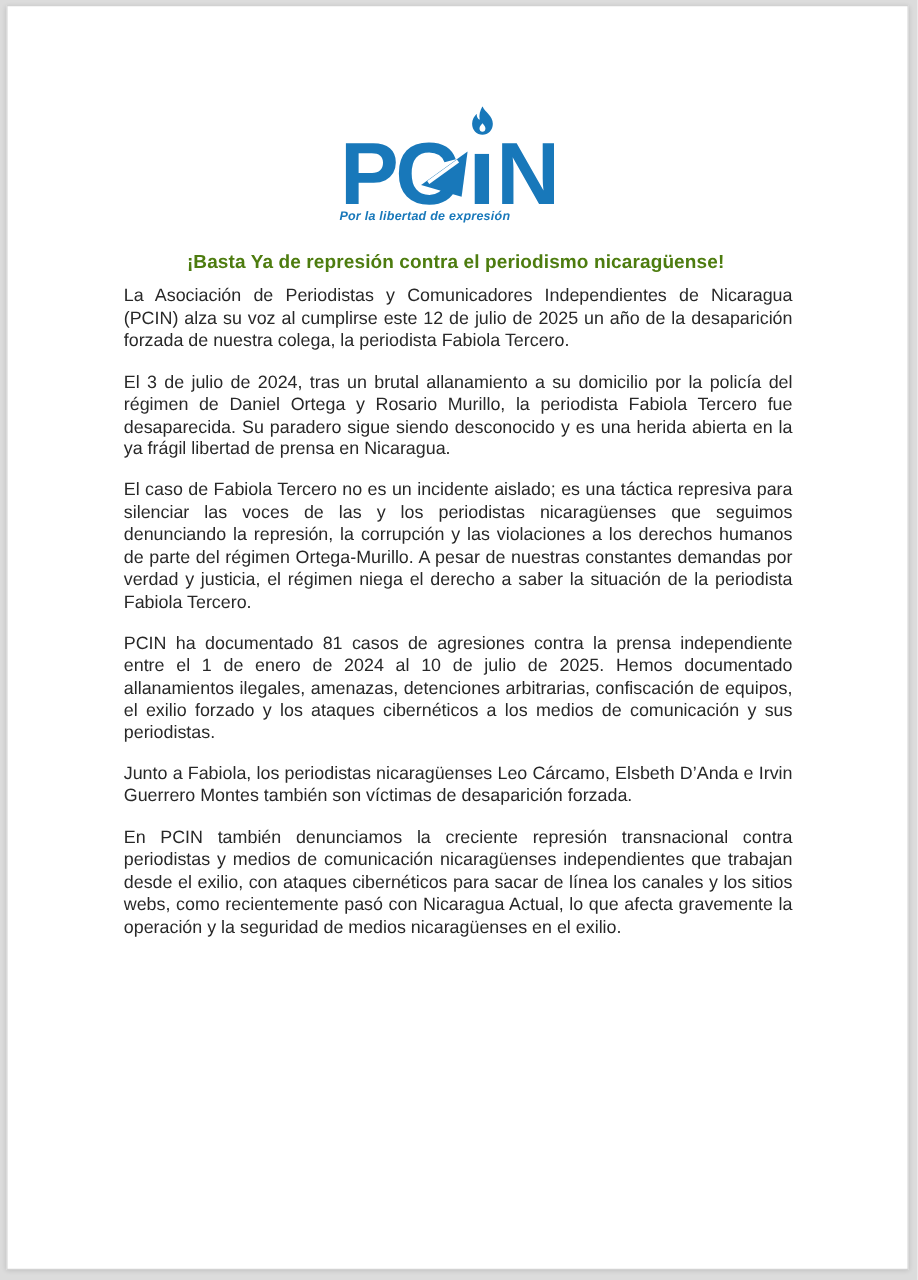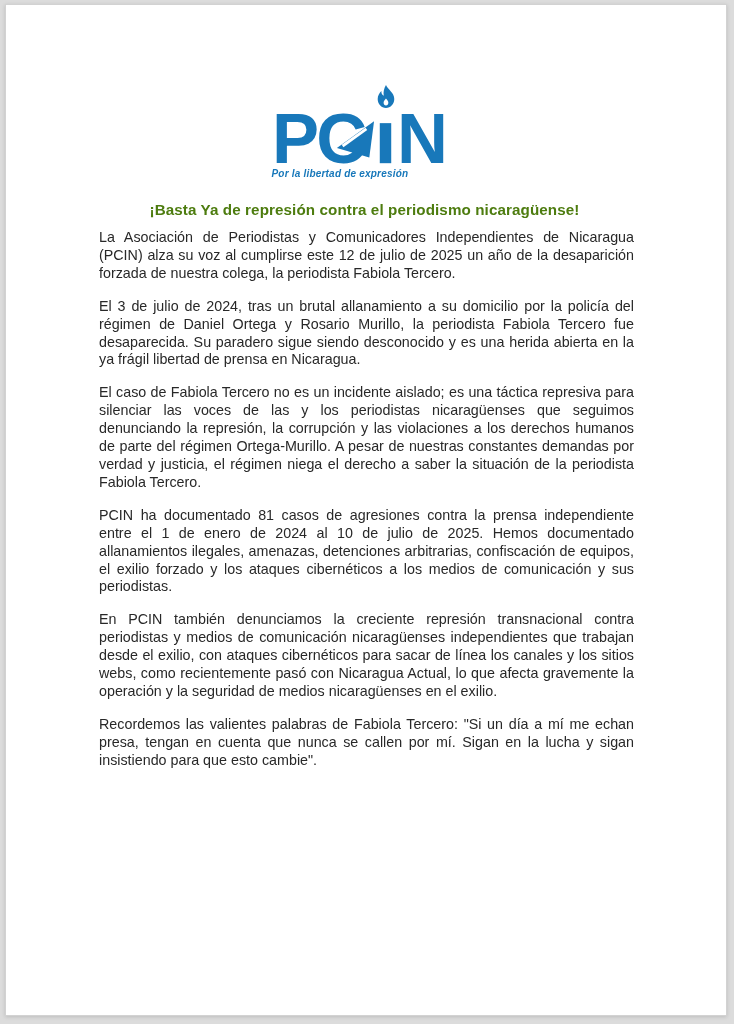--- a/index.html
+++ b/index.html
@@ -99,18 +99,18 @@
         </svg>
         <span class="logo-tagline" style="color:#1878ba">Por la libertad de expresión</span>
       </div>
 
       <h1 class="doc-title">¡Basta Ya de represión contra el periodismo nicaragüense!</h1>
 
       <p class="doc-paragraph">La Asociación de Periodistas y Comunicadores Independientes de Nicaragua (PCIN) alza su voz al cumplirse este 12 de julio de 2025 un año de la desaparición forzada de nuestra colega, la periodista Fabiola Tercero.</p>
       <p class="doc-paragraph">El 3 de julio de 2024, tras un brutal allanamiento a su domicilio por la policía del régimen de Daniel Ortega y Rosario Murillo, la periodista Fabiola Tercero fue desaparecida. Su paradero sigue siendo desconocido y es una herida abierta en la ya frágil libertad de prensa en Nicaragua.</p>
       <p class="doc-paragraph">El caso de Fabiola Tercero no es un incidente aislado; es una táctica represiva para silenciar las voces de las y los periodistas nicaragüenses que seguimos denunciando la represión, la corrupción y las violaciones a los derechos humanos de parte del régimen Ortega-Murillo. A pesar de nuestras constantes demandas por verdad y justicia, el régimen niega el derecho a saber la situación de la periodista Fabiola Tercero.</p>
       <p class="doc-paragraph">PCIN ha documentado 81 casos de agresiones contra la prensa independiente entre el 1 de enero de 2024 al 10 de julio de 2025. Hemos documentado allanamientos ilegales, amenazas, detenciones arbitrarias, confiscación de equipos, el exilio forzado y los ataques cibernéticos a los medios de comunicación y sus periodistas.</p>
+      <p class="doc-paragraph">Junto a Fabiola, los periodistas nicaragüenses Leo Cárcamo, Elsbeth D’Anda e Irvin Guerrero Montes también son víctimas de desaparición forzada.</p>
       <p class="doc-paragraph">En PCIN también denunciamos la creciente represión transnacional contra periodistas y medios de comunicación nicaragüenses independientes que trabajan desde el exilio, con ataques cibernéticos para sacar de línea los canales y los sitios webs, como recientemente pasó con Nicaragua Actual, lo que afecta gravemente la operación y la seguridad de medios nicaragüenses en el exilio.</p>
-      <p class="doc-paragraph">Recordemos las valientes palabras de Fabiola Tercero: "Si un día a mí me echan presa, tengan en cuenta que nunca se callen por mí. Sigan en la lucha y sigan insistiendo para que esto cambie".</p>
 
     </div>
   </div>
 </div>
 
 </body></html>

